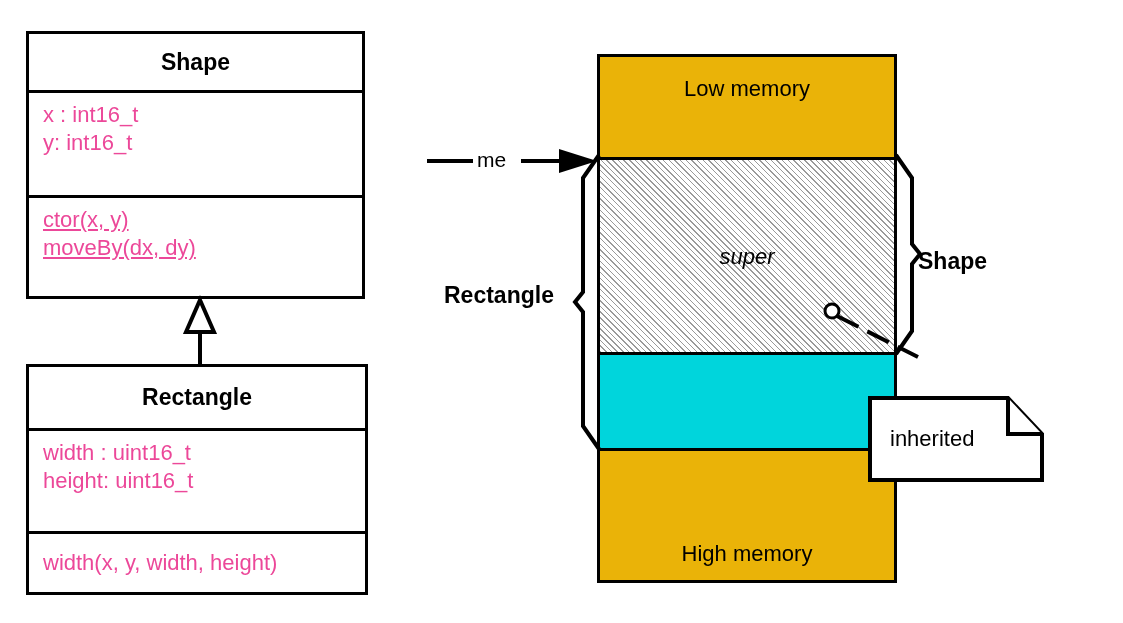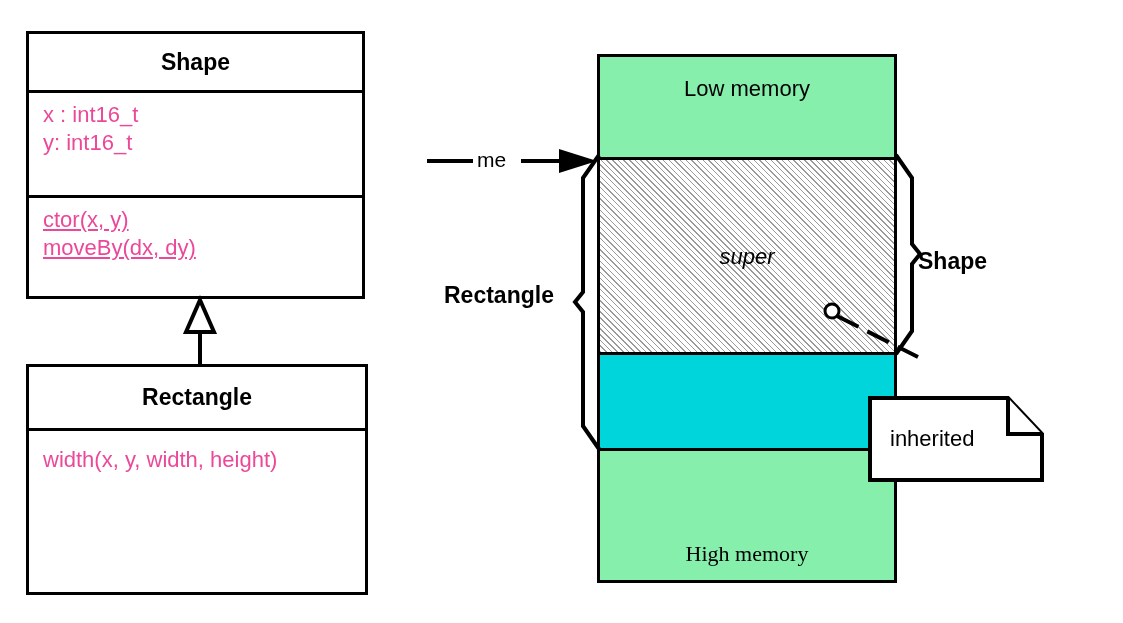--- a/index.html
+++ b/index.html
@@ -55,21 +55,21 @@
   
   .gen-connector {
     position: absolute;
   }
 
   
   .mem-box {
     position: absolute;
     box-sizing: border-box;
     border: 3px solid #000000;
-    background: #86efac;
+    background: #eab308;
   }
   .mem-band {
     position: absolute;
     box-sizing: border-box;
     left: 0;
     right: 0;
     font-style: italic;
   }
   .mem-band-label {
     position: absolute;
@@ -144,36 +144,40 @@
 
   <div class="gen-connector" style="left:170px; top:298px; width:60px; height:66px;">
     <svg width="60" height="66" viewBox="0 0 60 66" aria-hidden="true">
       <polygon points="30,2 44,34 16,34" fill="#ffffff" stroke="#000000" stroke-width="4" stroke-linejoin="miter"></polygon>
       <line x1="30" y1="34" x2="30" y2="66" stroke="#000000" stroke-width="4"></line>
     </svg>
   </div>
 
   <div class="uml-class" style="left:26px; top:364px; width:342px; height:231px;">
     <div class="uml-compartment uml-title" style="height:61px;">Rectangle</div>
+    <div class="uml-compartment uml-lines" style="height:103px;">
+      <div class="uml-line">width : uint16_t</div>
+      <div class="uml-line">height: uint16_t</div>
+    </div>
     <div class="uml-compartment uml-lines" style="height:61px; display:flex; align-items:center; padding-top:0; padding-bottom:0;">
       <div class="uml-line">width(x, y, width, height)</div>
     </div>
   </div>
 
   <div class="mem-box" style="left:597px; top:54px; width:300px; height:529px;">
 
     <div class="mem-band-label" style="top:19px; left:0;">Low memory</div>
 
     <div class="mem-band band-hatch" style="top:100px; height:198px;">
       <div class="mem-band-label" style="top:84px; left:0;">super</div>
     </div>
 
     <div class="mem-band band-cyan" style="top:298px; height:96px;"></div>
 
-    <div class="mem-band-label" style="top:484px; left:0;font-family:Liberation Serif, serif;">High memory</div>
+    <div class="mem-band-label" style="top:484px; left:0;">High memory</div>
   </div>
 
   <div class="gen-connector" style="left:425px; top:145px; width:180px; height:32px;">
     <svg width="180" height="32" viewBox="0 0 180 32" aria-hidden="true">
       <line x1="2" y1="16" x2="48" y2="16" stroke="#000000" stroke-width="4"></line>
       <line x1="96" y1="16" x2="140" y2="16" stroke="#000000" stroke-width="4"></line>
       <polygon points="134,4 172,16 134,28" fill="#000000"></polygon>
     </svg>
   </div>
   <div class="me-label" style="left:477px; top:148px;">me</div>

